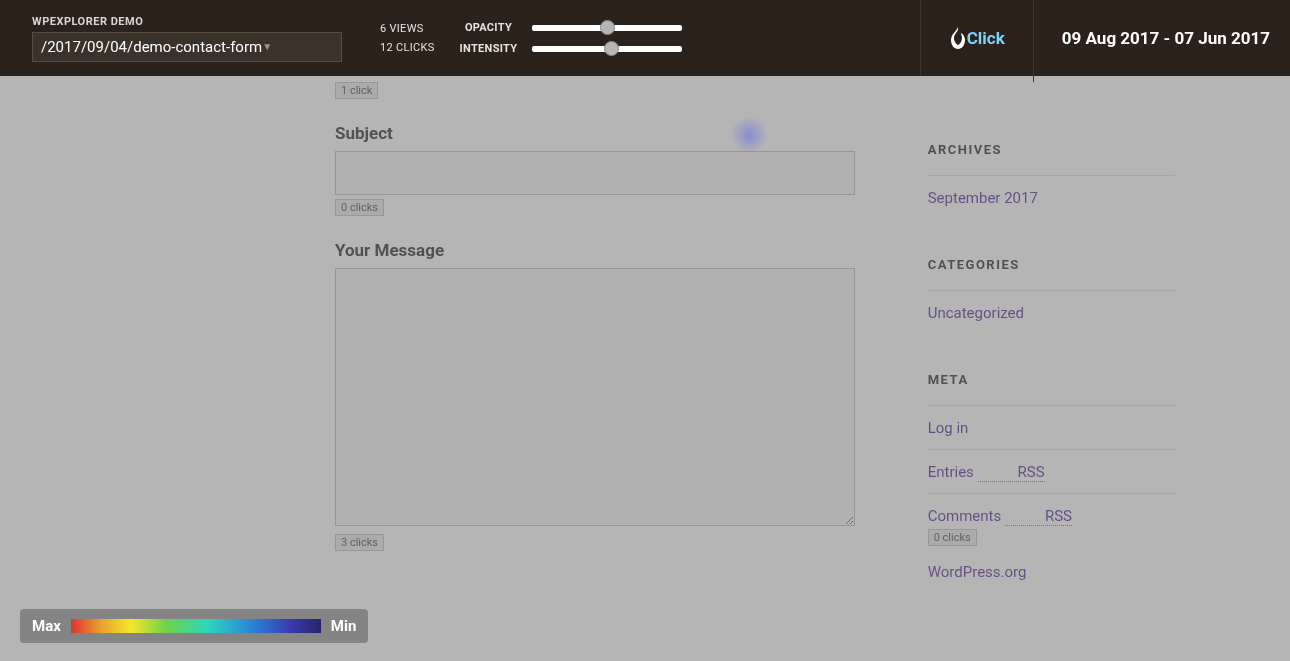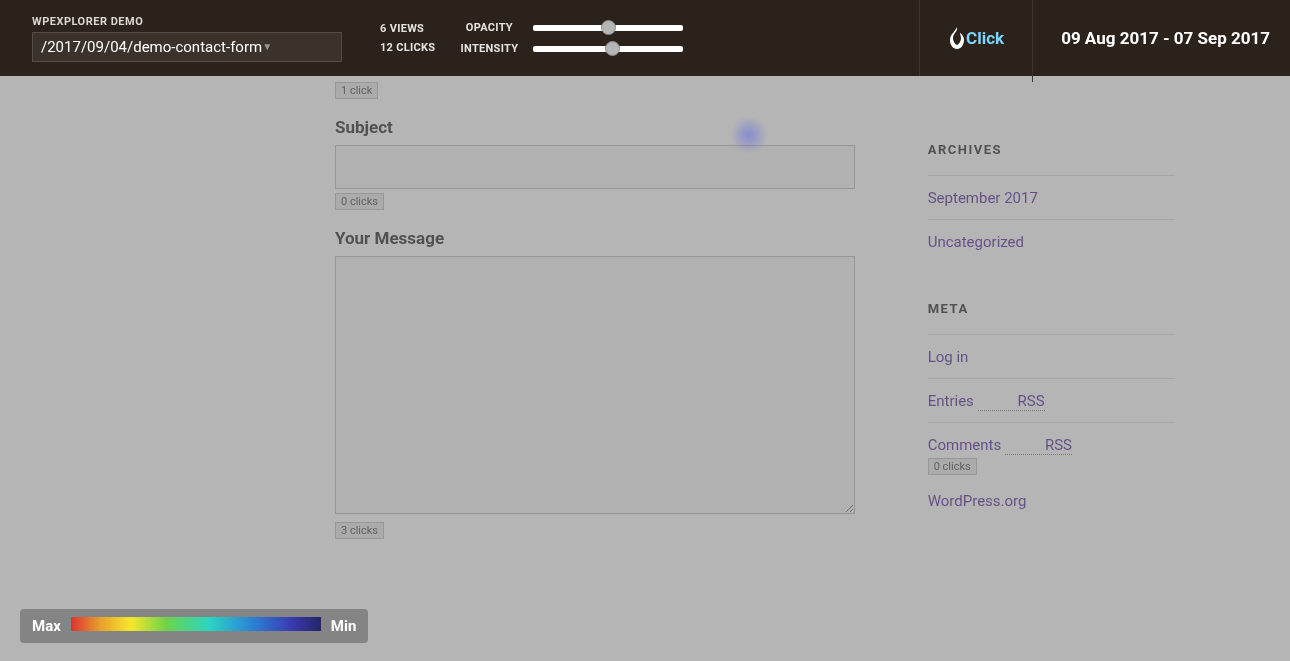--- a/index.html
+++ b/index.html
@@ -51,21 +51,21 @@
     font-size: 10px;
     color: #9b948d;
   }
 
   .stats {
     margin-left: 22px;
     display: flex;
     flex-direction: column;
     gap: 6px;
     font-size: 11px;
-    font-weight: 700;
+    font-weight: 400;
     letter-spacing: .3px;
     color: #e6e2de;
   }
 
   .sliders {
     margin-left: 24px;
     display: flex;
     flex-direction: column;
     gap: 8px;
   }
@@ -156,21 +156,21 @@
     border: 1px solid #bcbcbc;
     font-size: 11px;
     padding: 1px 5px;
     color: #444;
     margin-top: 4px;
   }
   .field-label {
     font-size: 17px;
     font-weight: 700;
     color: #222;
-    margin-top: 18px;
+    margin-top: 24px;
     margin-bottom: 8px;
   }
   .text-input {
     width: 520px;
     height: 44px;
     border: 1px solid #bbb;
     background: #f7f7f7;
     padding: 6px 10px;
   }
   .textarea {
@@ -240,21 +240,21 @@
   
   .legend {
     position: absolute;
     left: 20px;
     bottom: 18px;
     z-index: 30;
     background: rgba(100,100,100,0.6);
     border-radius: 4px;
     padding: 8px 12px;
     display: flex;
-    align-items: flex-start;
+    align-items: center;
     gap: 10px;
     color: #fff;
     font-weight: 700;
     font-size: 15px;
   }
   .gradient-bar {
     width: 250px;
     height: 14px;
     background: linear-gradient(to right,
       #d33 0%, #e7a22b 12%, #f5e72b 24%, #6ed24a 38%,
@@ -297,21 +297,21 @@
 
   <div class="top-btn">
     <svg width="18" height="22" viewBox="0 0 18 22">
       <path fill="#fff" d="M9 0c1 5-4 6-4 11 0 4 3 7 4 7s4-3 4-7c0-2-1-3-1-5 2 1 4 4 4 7 0 5-3 9-7 9s-7-4-7-9C2 7 7 5 9 0z"></path>
     </svg>
     <span>Click</span>
   </div>
 
 
   <div class="daterange">
-    <span>09 Aug 2017 - 07 Sep 2017</span>
+    <span>09 Aug 2017 - 07 Jun 2017</span>
   </div>
 </div>
 
 <div class="page-wrap">
   <div class="page">
 
     <div class="main">
       <span class="click-badge" style="margin-top:6px">1 click</span>
 
       <div class="field-label">Subject</div>
@@ -323,20 +323,21 @@
 
       <span class="click-badge">3 clicks</span>
     </div>
 
     <div class="sidebar">
       <div class="widget-title">ARCHIVES</div>
       <ul class="widget-list">
         <li><a>September 2017</a></li>
       </ul>
 
+      <div class="widget-title">CATEGORIES</div>
       <ul class="widget-list">
         <li><a>Uncategorized</a></li>
       </ul>
 
       <div class="widget-title">META</div>
       <ul class="widget-list">
         <li><a>Log in</a></li>
         <li>
           <a><span>Entries </span><span class="rss-abbr">RSS</span></a>
         </li>

